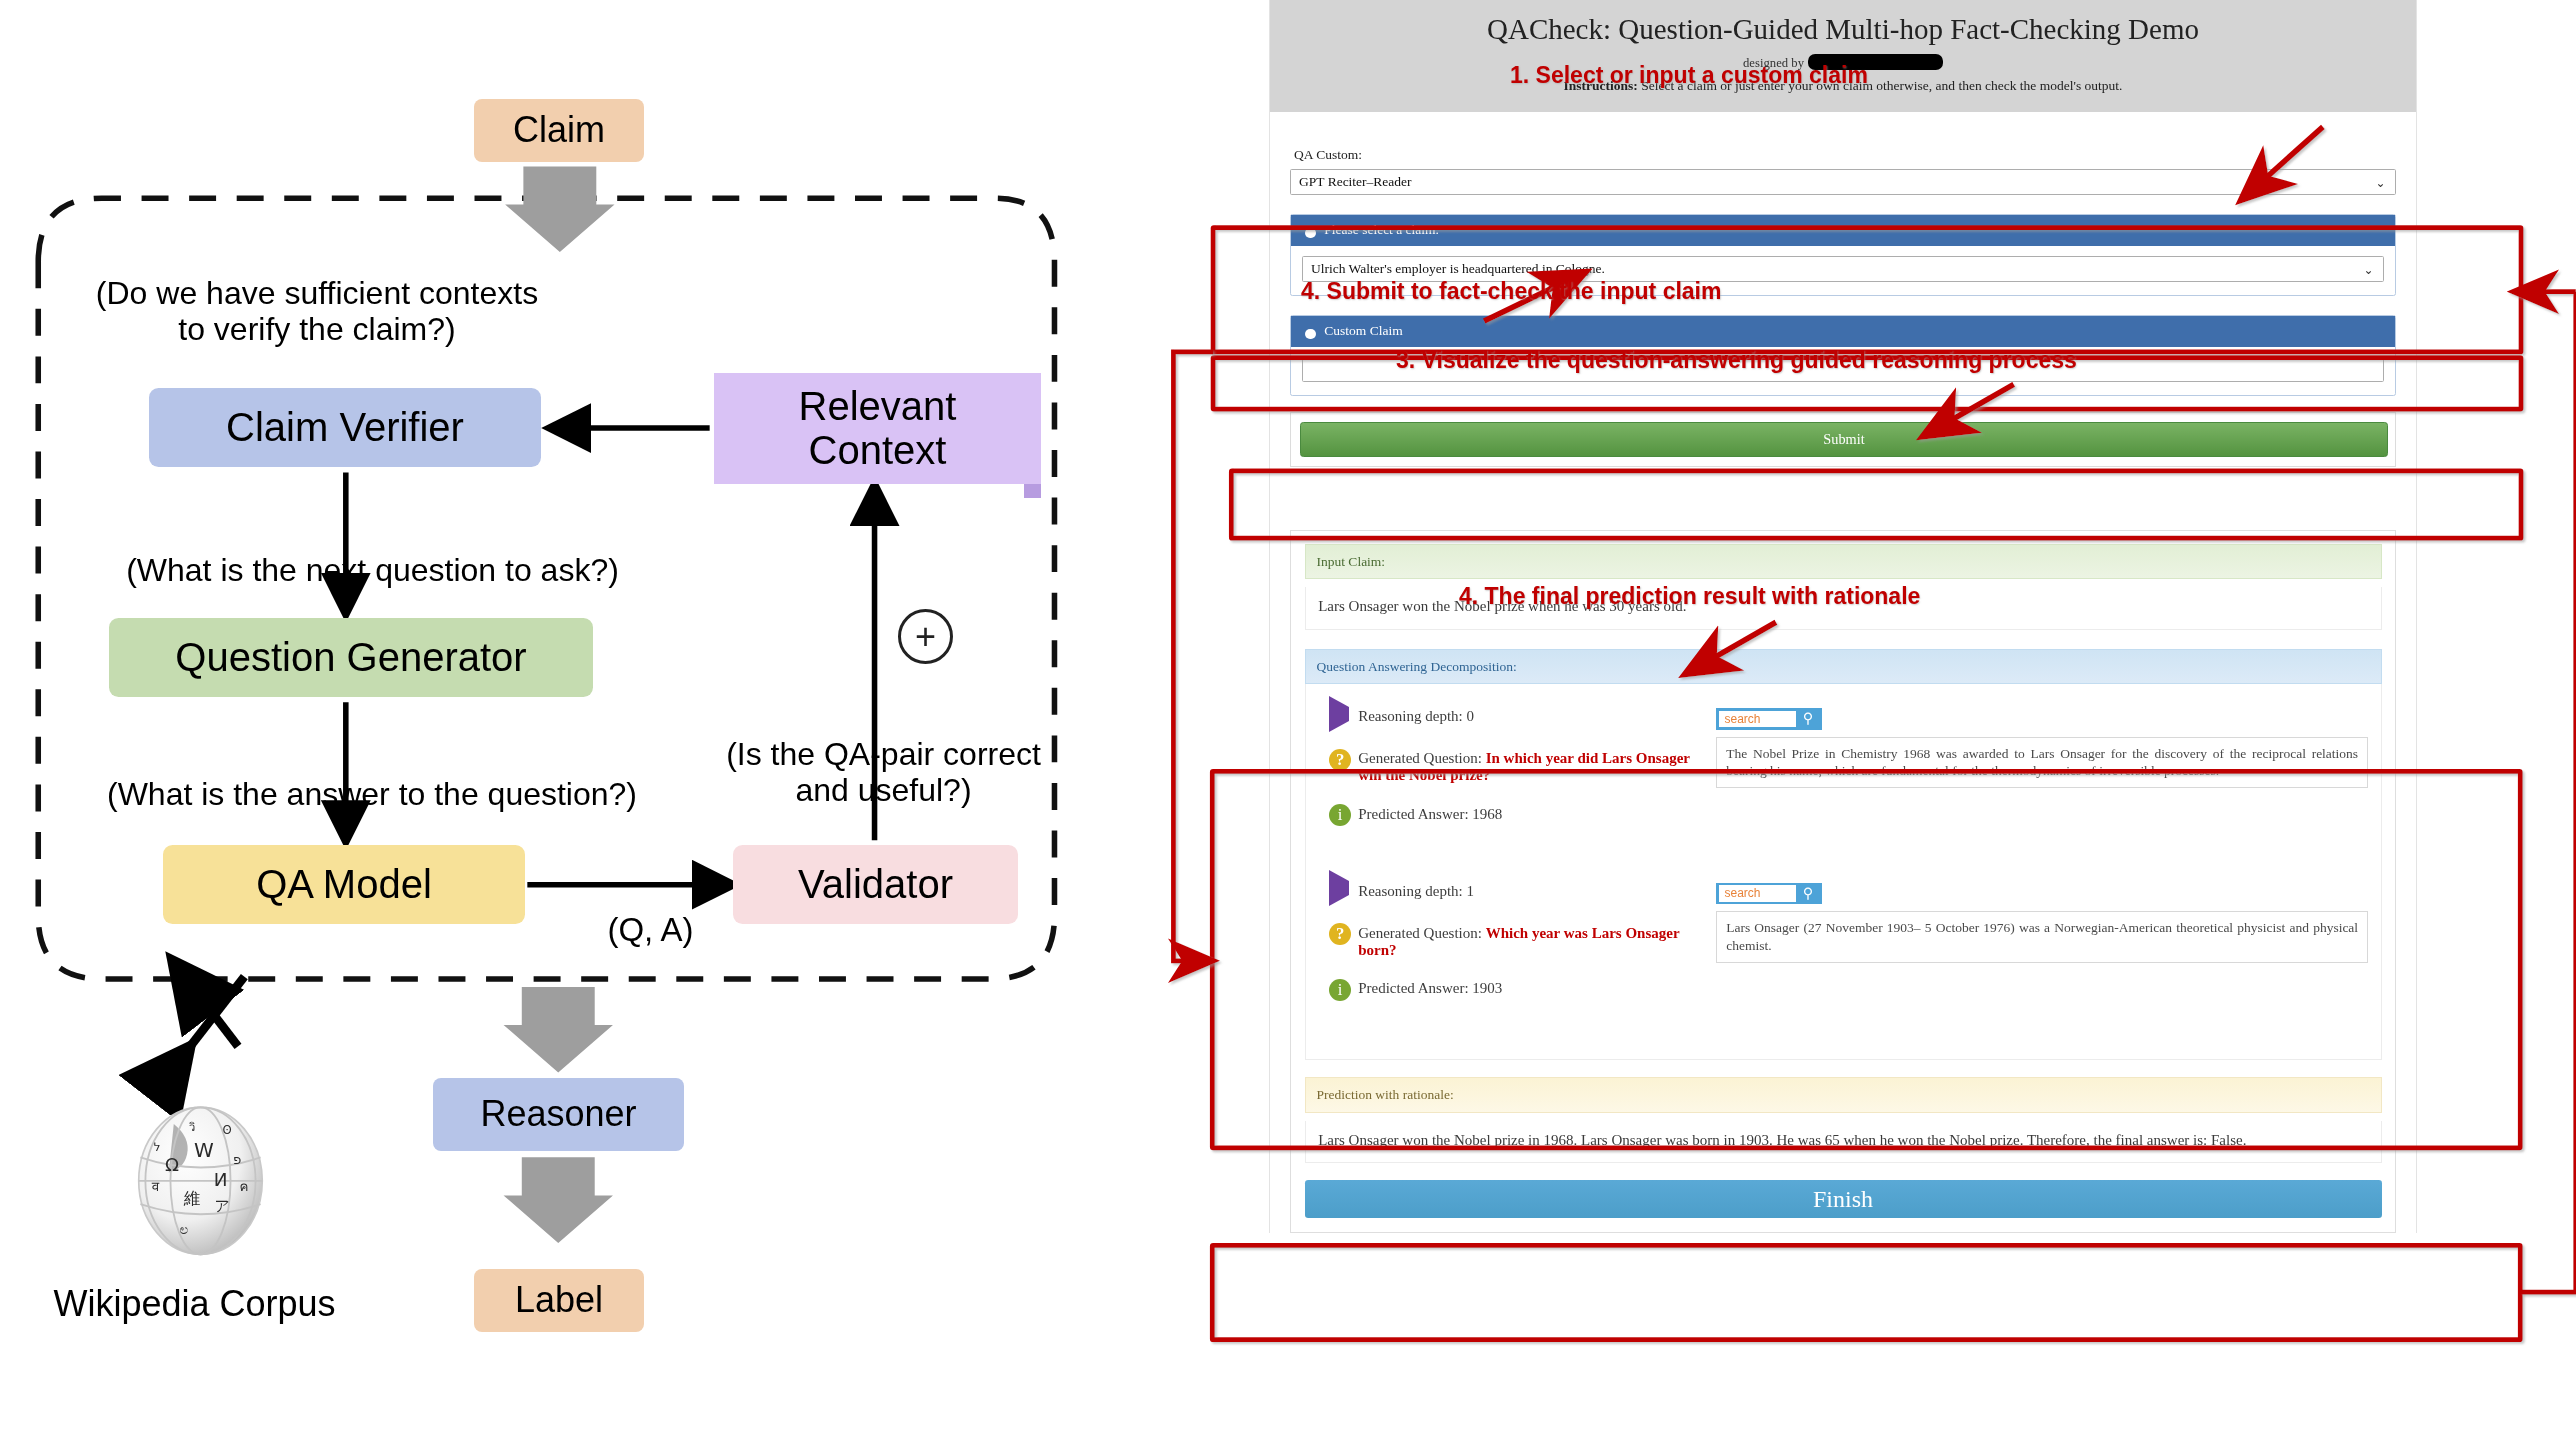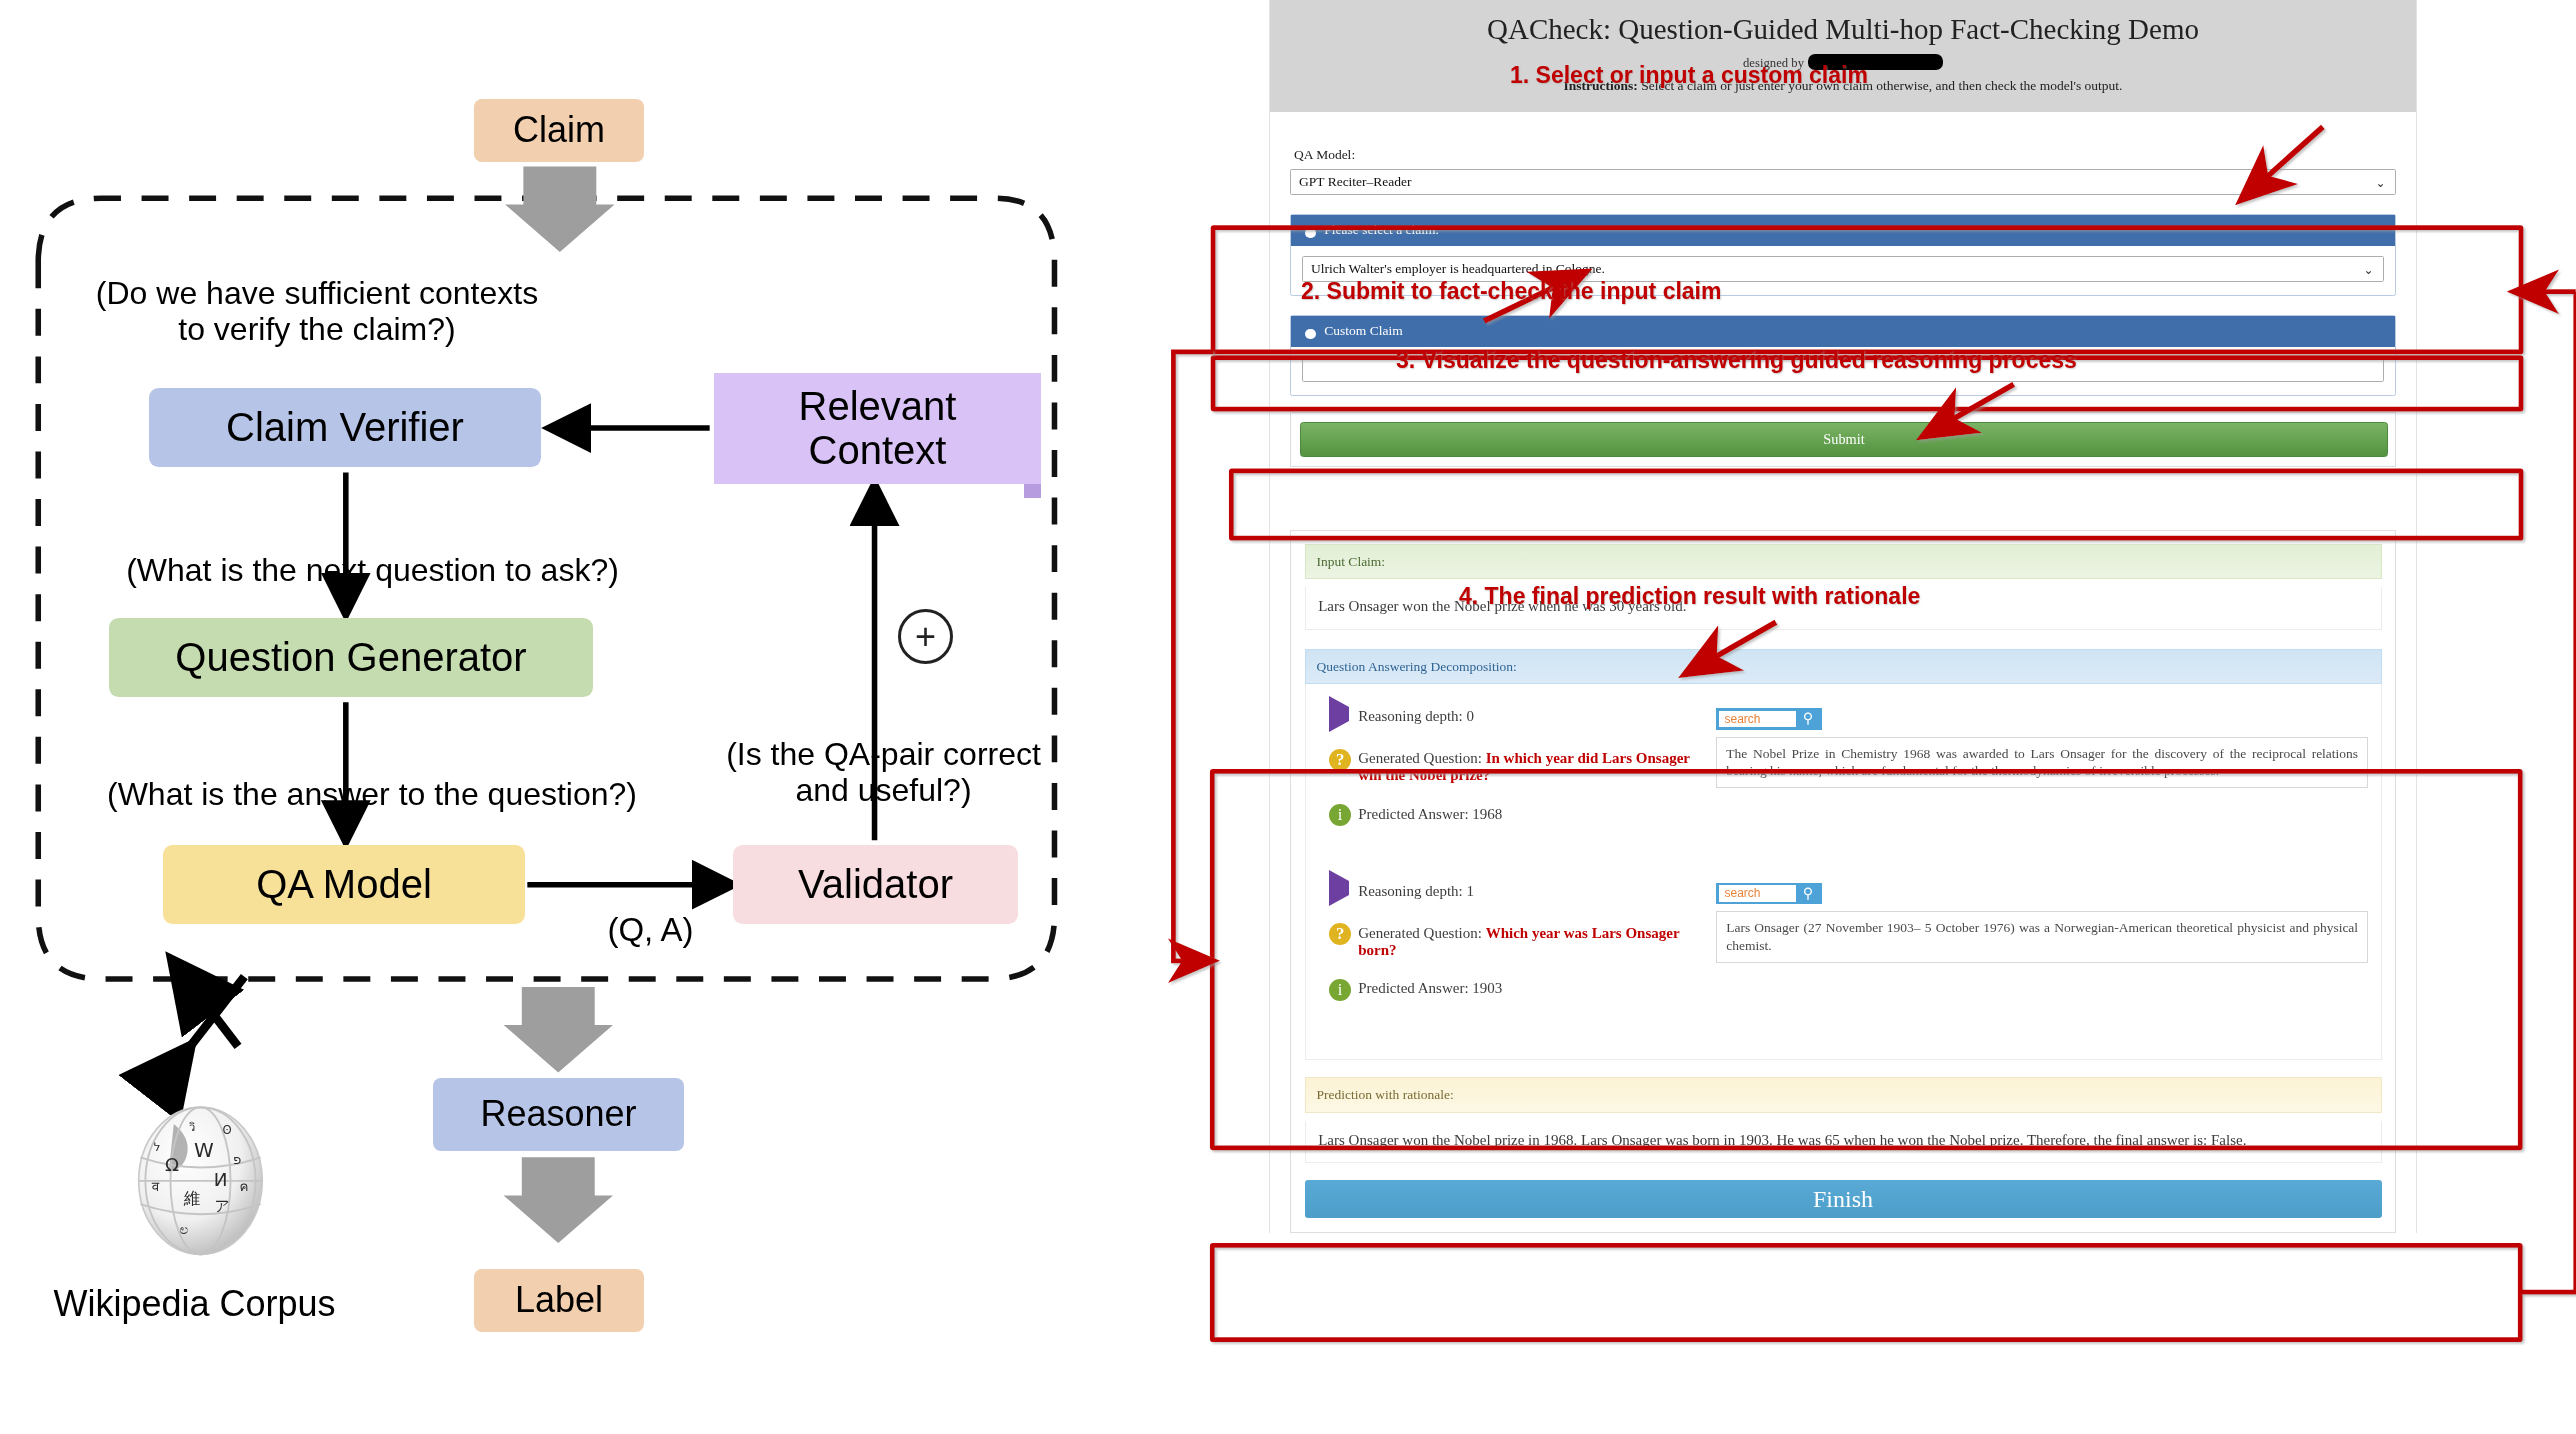--- a/index.html
+++ b/index.html
@@ -245,21 +245,21 @@
         <span>designed by</span><span class="redact"></span>
       </div>
       <div class="instr">
         <b>Instructions:</b>
         <span>Select a claim or just enter your own claim otherwise, and then check the model's output.</span>
       </div>
     </div>
 
     <div class="bodywrap">
 
-      <div class="lbl-qa">QA Model:</div>
+      <div class="lbl-qa">QA Custom:</div>
       <div class="selbox">
         <span>GPT Reciter–Reader</span>
         <span class="caret">⌄</span>
       </div>
 
       <div class="panel">
         <div class="panel-hd">
           <span class="radio"></span>
           <span>Please select a claim.</span>
         </div>
@@ -405,16 +405,16 @@
   <path d="M2930,160 L2835,245" stroke="#c00000" stroke-width="7" fill="none" marker-end="url(#rah)" filter="url(#sh)"></path>
 
   <path d="M1872,405 L1990,348" stroke="#c00000" stroke-width="7" fill="none" marker-end="url(#rah)" filter="url(#sh)"></path>
 
   <path d="M2540,485 L2435,545" stroke="#c00000" stroke-width="7" fill="none" marker-end="url(#rah)" filter="url(#sh)"></path>
 
   <path d="M2240,785 L2135,845" stroke="#c00000" stroke-width="7" fill="none" marker-end="url(#rah)" filter="url(#sh)"></path>
 </svg>
 
 <div class="anno-txt a1">1. Select or input a custom claim</div>
-<div class="anno-txt a2">2. Submit to fact-check the input claim</div>
+<div class="anno-txt a2">4. Submit to fact-check the input claim</div>
 <div class="anno-txt a3">3. Visualize the question-answering guided reasoning process</div>
 <div class="anno-txt a4">4. The final prediction result with rationale</div>
 
 
 </body></html>

